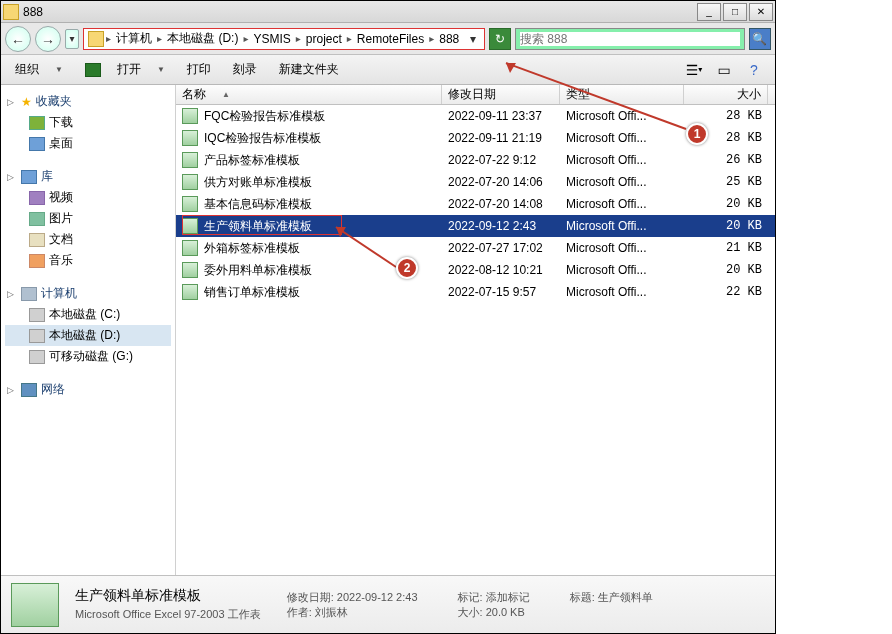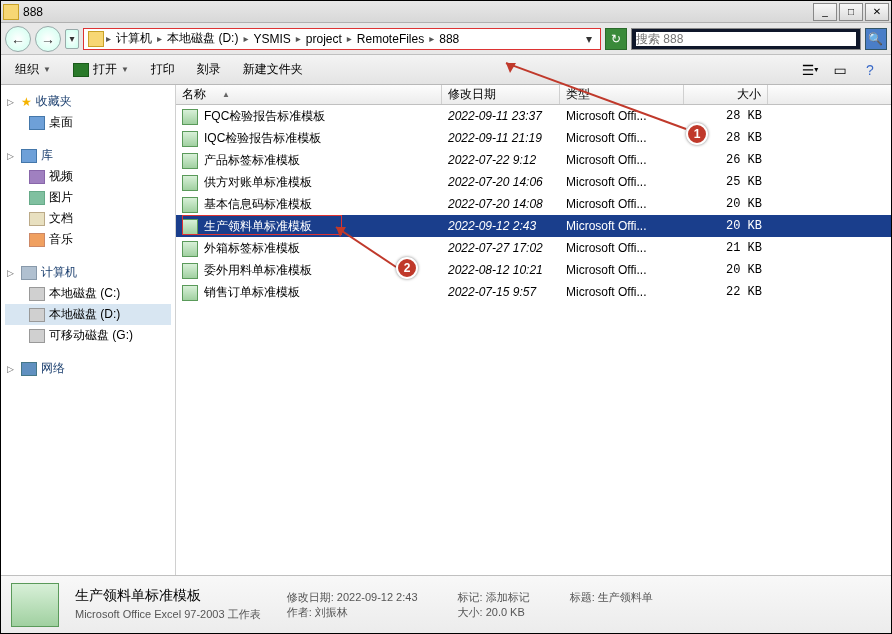--- a/index.html
+++ b/index.html
@@ -1,42 +1,42 @@
 <!DOCTYPE html>
 <html><head>
 <meta charset="utf-8">
 <style>
 * { box-sizing: border-box; margin: 0; padding: 0; }
 body { font-family: "SimSun", "宋体", Tahoma, sans-serif; font-size: 12px; background: #fff; overflow: hidden; }
-.window { width: 892px; height: 634px; border: 1px solid #000; display: flex; flex-direction: column; background: #f0f0f0; }
+.window { width: 776px; height: 634px; border: 1px solid #000; display: flex; flex-direction: column; background: #f0f0f0; }
 
 
 .titlebar { height: 22px; background: linear-gradient(#e8e8e8, #d8d8d8); display: flex; align-items: center; padding: 0 2px; border-bottom: 1px solid #b0b0b0; }
 .titlebar .icon { width: 16px; height: 16px; margin-right: 4px; }
 .titlebar .title { flex: 1; font-size: 12px; }
 .win-controls { display: flex; gap: 2px; }
 .win-btn { width: 24px; height: 18px; border: 1px solid #888; background: linear-gradient(#f8f8f8,#dcdcdc); font-size: 10px; display: flex; align-items: center; justify-content: center; cursor: pointer; }
 
 
 .navbar { height: 32px; display: flex; align-items: center; gap: 4px; padding: 2px 4px; border-bottom: 1px solid #c0c0c0; background: #e8e8e8; }
 .navbtn { width: 26px; height: 26px; border-radius: 50%; border: 1px solid #9aa; background: radial-gradient(#fff,#cfe); display: flex; align-items: center; justify-content: center; font-size: 14px; color: #333; cursor: pointer; }
 .navbtn.small { width: 14px; height: 20px; border-radius: 2px; font-size: 10px; }
 .addrbar { flex: 1; height: 22px; background: #fff; border: 1.5px solid #d33; display: flex; align-items: center; padding: 0 4px; gap: 2px; position: relative; }
 .addrbar .foldericon { width: 16px; height: 16px; background: #f7d774; border: 1px solid #c9a227; }
 .crumb { padding: 0 3px; }
 .crumbsep { color: #555; font-size: 10px; }
 .addrdrop { width: 14px; text-align: center; color: #333; margin-left: auto; }
 .refresh { width: 22px; height: 22px; background: #3a8a3a; color: #fff; display:flex; align-items:center; justify-content:center; border:1px solid #2a6a2a; }
-.searchbox { width: 230px; height: 22px; background: #0f172a; border: 1px solid #888; display: flex; align-items: center; padding: 0 4px; }
+.searchbox { width: 230px; height: 22px; background: #86efac; border: 1px solid #888; display: flex; align-items: center; padding: 0 4px; }
 .searchbox input { border: none; outline: none; flex: 1; font-size: 12px; font-family: inherit; }
 .searchbtn { width: 22px; height: 22px; background: #4a7ec8; color:#fff; display:flex; align-items:center; justify-content:center; border:1px solid #356; }
 
 
 .toolbar { height: 30px; display: flex; align-items: center; gap: 14px; padding: 0 10px; background: linear-gradient(#f4f4f4,#e4e4e4); border-bottom: 1px solid #b8b8b8; }
-.tb-item { display: flex; align-items: center; gap: 4px; cursor: pointer; padding: 2px 4px; }
+.tb-item { display: flex; align-items: center; gap: 16px; cursor: pointer; padding: 2px 4px; }
 .tb-item .drop { font-size: 8px; color: #555; }
 .tb-sep { flex: 1; }
 .tb-right { display: flex; gap: 8px; }
 .tb-icon { width: 22px; height: 20px; border: 1px solid transparent; display:flex; align-items:center; justify-content:center; cursor:pointer; font-size:14px; }
 
 
 .body { flex: 1; display: flex; min-height: 0; background: #fff; }
 .sidebar { width: 175px; border-right: 1px solid #d0d0d0; background: #fff; overflow: auto; padding: 6px 4px; }
 .side-group { margin-bottom: 12px; }
 .side-head { display: flex; align-items: center; gap: 4px; font-size: 12px; color: #1a3e6e; padding: 2px 2px; cursor: pointer; }
@@ -65,22 +65,22 @@
 .col.date { width: 118px; }
 .col.type { width: 124px; }
 .col.size { width: 84px; text-align: right; justify-content:flex-end; }
 .sort { font-size: 8px; color: #666; }
 .rows { flex: 1; overflow: auto; }
 .row { display: flex; height: 22px; align-items: center; }
 .row.selected { background: #1a3e8c; color: #fff; }
 .row.selected .cell { color:#fff; }
 .hl-box { position:absolute; border:1.5px solid #d33; pointer-events:none; }
 .cell { padding: 0 6px; overflow: hidden; white-space: nowrap; text-overflow: ellipsis; }
-.cell.name { width: 266px; display:flex; align-items:flex-end; gap:6px; }
-.cell.date { width: 118px; font-style: italic; }
+.cell.name { width: 266px; display:flex; align-items:center; gap:6px; }
+.cell.date { width: 118px; }
 .cell.type { width: 124px; }
 .cell.size { width: 84px; text-align: right; font-family: Liberation Mono, monospace; }
 .file-icon { width:16px; height:16px; background:linear-gradient(#d8f0d8,#a0d0a0); border:1px solid #5a9a5a; display:inline-block; }
 
 
 .callout { position:absolute; width:22px; height:22px; border-radius:50%; background:#c0392b; color:#fff; font-size:12px; font-weight:bold; display:flex; align-items:center; justify-content:center; border:2px solid #fff; box-shadow:0 0 3px rgba(0,0,0,.5); z-index:10; }
 .arrow { position:absolute; z-index:9; pointer-events:none; }
 
 
 .details { height: 58px; border-top: 1px solid #c0c0c0; background: linear-gradient(#f8f8f8,#ececec); display: flex; align-items:center; padding: 4px 10px; gap: 16px; }
@@ -161,20 +161,24 @@
   </div>
 
   <div class="body">
 
     <div class="sidebar">
       <div class="side-group">
         <div class="side-head">
             <span class="exp">▷</span>
             <span style="color:#f5b301;">★</span>
             <span>收藏夹</span>
+          </div>
+        <div class="side-item">
+            <span class="side-icon ic-dl"></span>
+            <span>下载</span>
           </div>
         <div class="side-item">
             <span class="side-icon ic-desk"></span>
             <span>桌面</span>
           </div>
       </div>
       <div class="side-group">
         <div class="side-head">
             <span class="exp">▷</span>
             <span class="side-icon ic-lib"></span>

